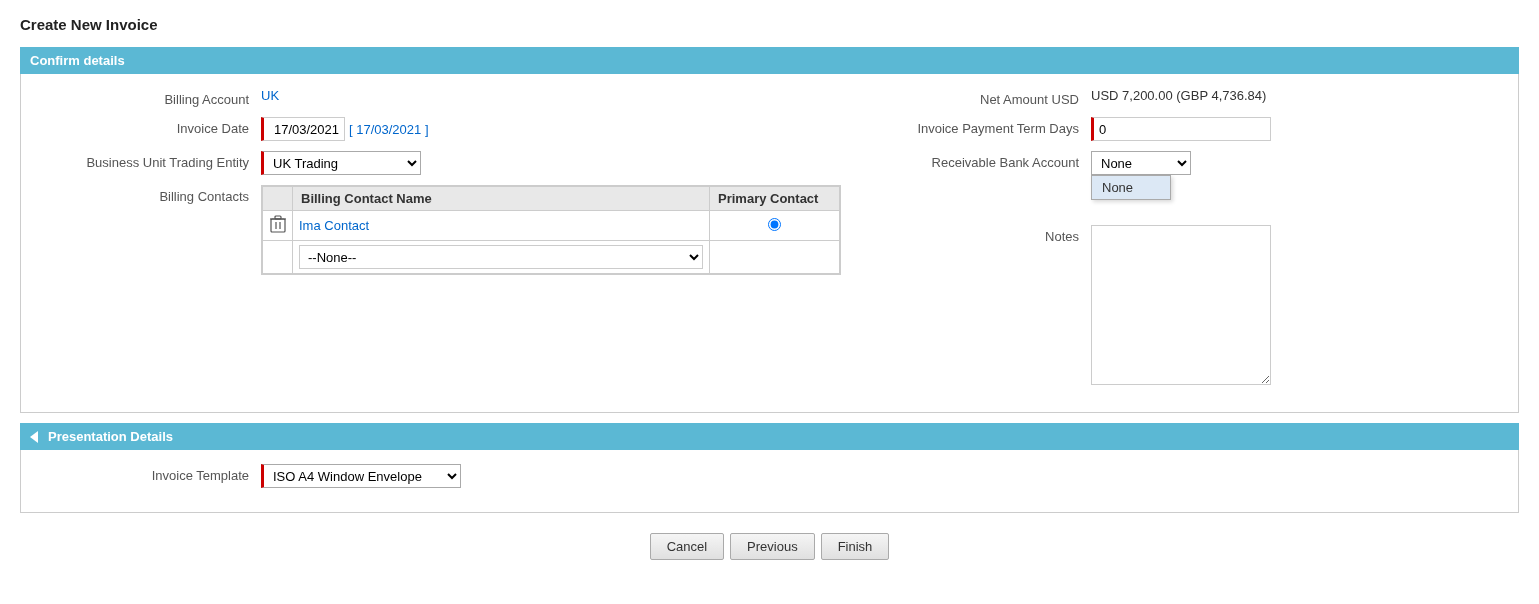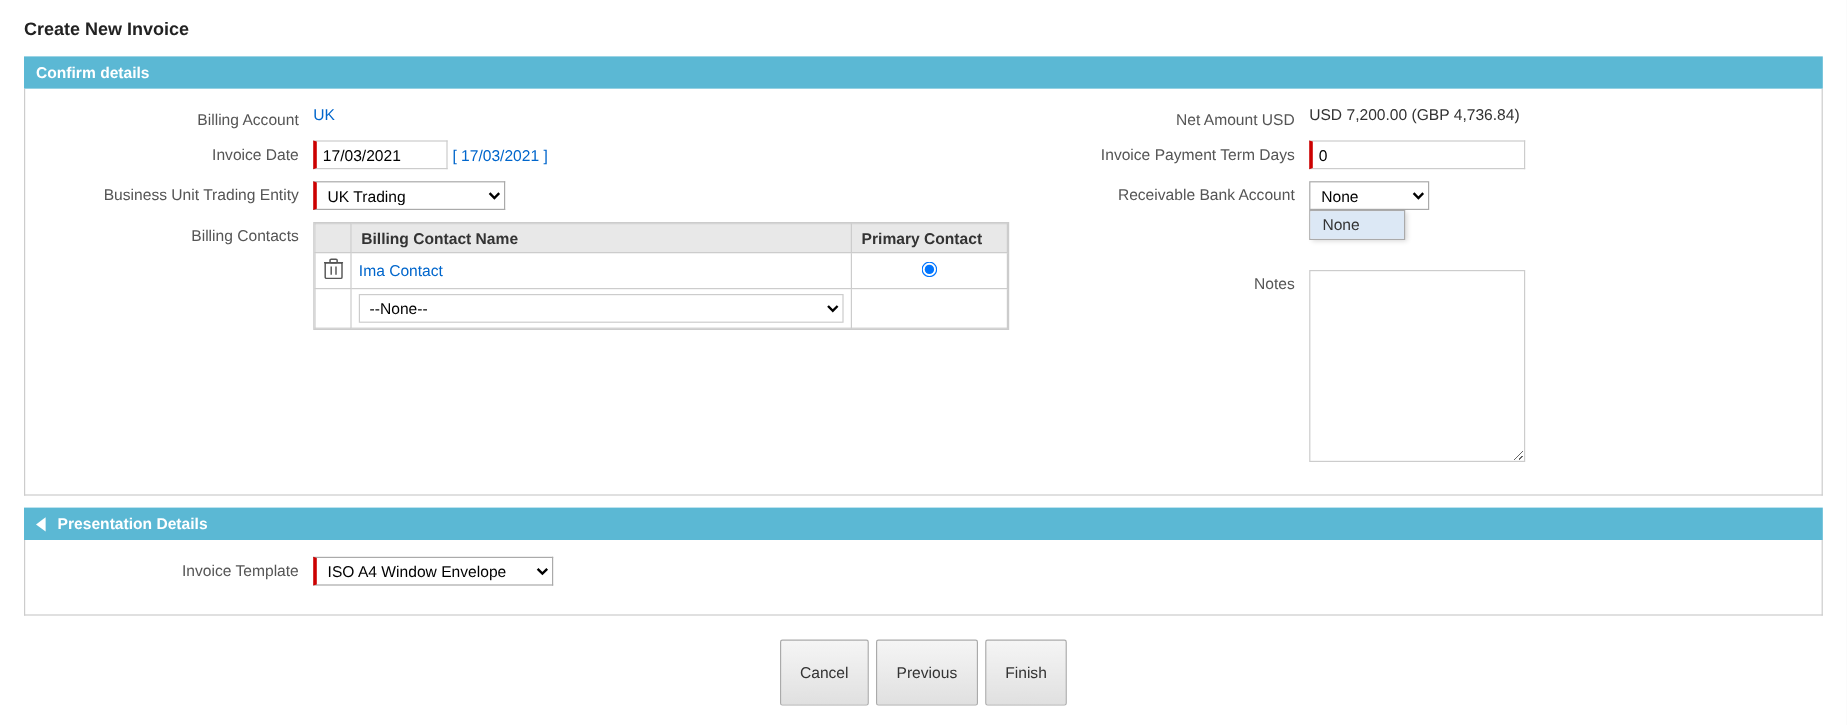--- a/index.html
+++ b/index.html
@@ -64,22 +64,23 @@
       text-decoration: none;
       cursor: pointer;
     }
     input[type="text"] {
       border: 1px solid #ccc;
       padding: 3px 5px;
       font-size: 13px;
       height: 24px;
     }
     input.date-input {
-      width: 112px;
+      width: 84px;
       border-left: 3px solid #cc0000;
+      text-align: right;
     }
     input.payment-input {
       width: 180px;
       border-left: 3px solid #cc0000;
     }
     .date-bracket {
       color: #0066cc;
       cursor: pointer;
       font-size: 13px;
       text-decoration: none;
@@ -189,21 +190,21 @@
       margin-top: 8px;
     }
     .footer-buttons {
       display: flex;
       justify-content: center;
       gap: 6px;
       margin-top: 20px;
       padding-bottom: 20px;
     }
     .btn {
-      padding: 19px 16px;
+      padding: 5px 16px;
       font-size: 13px;
       border: 1px solid #aaa;
       background: linear-gradient(to bottom, #f5f5f5, #e0e0e0);
       cursor: pointer;
       border-radius: 2px;
       color: #333;
     }
     .two-panel {
       display: flex;
       gap: 20px;

